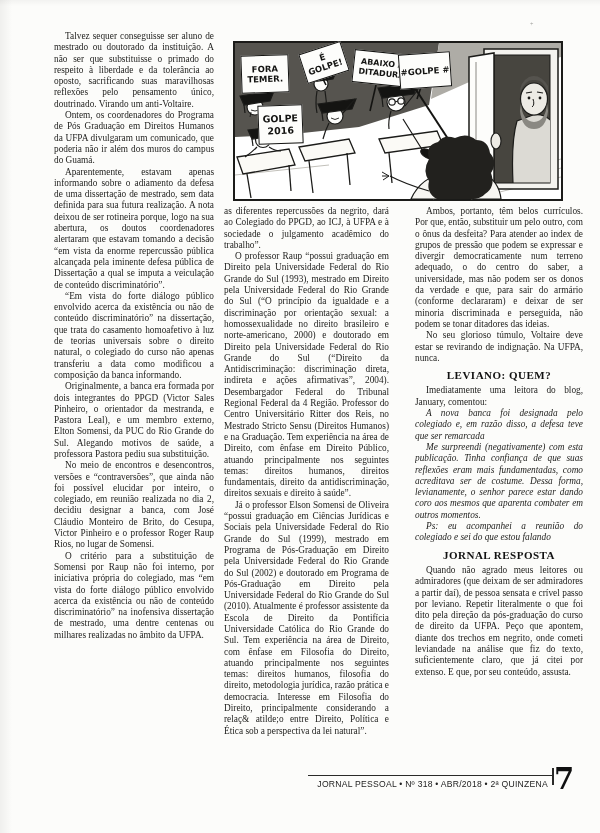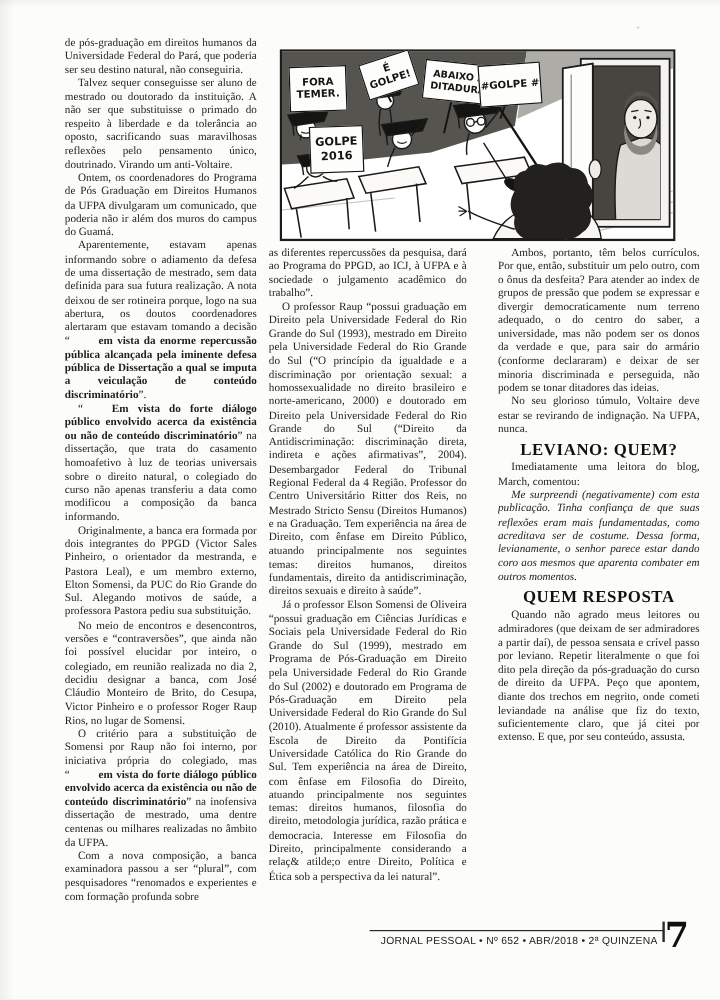--- a/index.html
+++ b/index.html
@@ -16,25 +16,25 @@
   }
   .col{
     position:absolute;text-align:justify;overflow:hidden;
     font-size:9.3px;line-height:11.3px;hyphens:auto;
   }
   #col1{left:54px;top:31px;width:160px;height:740px;}
   #col2{left:224px;top:206px;width:165px;height:566px;}
   #col3{left:415px;top:206px;width:168px;height:566px;}
   .para{margin:0;text-indent:11px;}
   .para.noindent{text-indent:0;}
-  .seg-b{font-weight:bold;margin-left:24px;}
+  .seg-b{font-weight:normal;}
   .seg-i{font-style:italic;}
   .subhead{
     margin:6px 0 4px;text-align:center;text-indent:0;
-    font-size:14px;font-weight:bold;letter-spacing:0.5px;color:#111;
+    font-size:11px;font-weight:bold;letter-spacing:0.5px;color:#111;
   }
   
   .cartoon{position:absolute;left:233px;top:41px;width:330px;height:160px;}
   .cartoon svg{position:absolute;left:0;top:0;}
   .sign{
     position:absolute;z-index:3;background:#fdfdfb;border:1.6px solid #141412;
     color:#141412;font-family:"DejaVu Sans",sans-serif;font-weight:bold;
     text-align:center;white-space:pre-line;display:flex;align-items:center;justify-content:center;
   }
   #sign-fora{left:8px;top:14px;width:46px;height:36px;transform:rotate(-2deg);font-size:8.5px;line-height:10px;}
@@ -168,43 +168,43 @@
     <div class="sign" id="sign-egolpe">É
 GOLPE!</div>
     <div class="sign" id="sign-abaixo">ABAIXO A
 DITADURA</div>
     <div class="sign" id="sign-hashgolpe">#GOLPE #</div>
     <div class="sign" id="sign-golpe2016">GOLPE
 2016</div>
   </div>
 
   <div class="col" id="col1">
-      <p class="para noindent"><span>de pós-graduação em direitos humanos da Universidade Federal do Pará, que poderia ser seu destino natural, não conseguiria.</span></p>
       <p class="para"><span>Talvez sequer conseguisse ser aluno de mestrado ou doutorado da instituição. A não ser que substituisse o primado do respeito à liberdade e da tolerância ao oposto, sacrificando suas maravilhosas reflexões pelo pensamento único, doutrinado. Virando um anti-Voltaire.</span></p>
       <p class="para"><span>Ontem, os coordenadores do Programa de Pós Graduação em Direitos Humanos da UFPA divulgaram um comunicado, que poderia não ir além dos muros do campus do Guamá.</span></p>
       <p class="para"><span>Aparentemente, estavam apenas informando sobre o adiamento da defesa de uma dissertação de mestrado, sem data definida para sua futura realização. A nota deixou de ser rotineira porque, logo na sua abertura, os doutos coordenadores alertaram que estavam tomando a decisão “</span><span class="seg-b">em vista da enorme repercussão pública alcançada pela iminente defesa pública de Dissertação a qual se imputa a veiculação de conteúdo discriminatório</span><span>”.</span></p>
       <p class="para"><span>“</span><span class="seg-b">Em vista do forte diálogo público envolvido acerca da existência ou não de conteúdo discriminatório</span><span>” na dissertação, que trata do casamento homoafetivo à luz de teorias universais sobre o direito natural, o colegiado do curso não apenas transferiu a data como modificou a composição da banca informando.</span></p>
       <p class="para"><span>Originalmente, a banca era formada por dois integrantes do PPGD (Victor Sales Pinheiro, o orientador da mestranda, e Pastora Leal), e um membro externo, Elton Somensi, da PUC do Rio Grande do Sul. Alegando motivos de saúde, a professora Pastora pediu sua substituição.</span></p>
       <p class="para"><span>No meio de encontros e desencontros, versões e “contraversões”, que ainda não foi possível elucidar por inteiro, o colegiado, em reunião realizada no dia 2, decidiu designar a banca, com José Cláudio Monteiro de Brito, do Cesupa, Victor Pinheiro e o professor Roger Raup Rios, no lugar de Somensi.</span></p>
       <p class="para"><span>O critério para a substituição de Somensi por Raup não foi interno, por iniciativa própria do colegiado, mas “</span><span class="seg-b">em vista do forte diálogo público envolvido acerca da existência ou não de conteúdo discriminatório</span><span>” na inofensiva dissertação de mestrado, uma dentre centenas ou milhares realizadas no âmbito da UFPA.</span></p>
-      <p class="para"><span>Com a nova composição, a banca examinadora passou a ser “plural”, com pesquisadores “renomados e experientes e com formação profunda sobre</span></p>
     </div>
   <div class="col" id="col2">
-      <p class="para noindent"><span>as diferentes repercussões da pesquisa, dará ao Programa do PPGD, ao ICJ, à UFPA e à sociedade o julgamento acadêmico do trabalho”.</span></p>
+      <p class="para noindent"><span>as diferentes repercussões da negrito, dará ao Colegiado do PPGD, ao ICJ, à UFPA e à sociedade o julgamento acadêmico do trabalho”.</span></p>
       <p class="para"><span>O professor Raup “possui graduação em Direito pela Universidade Federal do Rio Grande do Sul (1993), mestrado em Direito pela Universidade Federal do Rio Grande do Sul (“O princípio da igualdade e a discriminação por orientação sexual: a homossexualidade no direito brasileiro e norte-americano, 2000) e doutorado em Direito pela Universidade Federal do Rio Grande do Sul (“Direito da Antidiscriminação: discriminação direta, indireta e ações afirmativas”, 2004). Desembargador Federal do Tribunal Regional Federal da 4 Região. Professor do Centro Universitário Ritter dos Reis, no Mestrado Stricto Sensu (Direitos Humanos) e na Graduação. Tem experiência na área de Direito, com ênfase em Direito Público, atuando principalmente nos seguintes temas: direitos humanos, direitos fundamentais, direito da antidiscriminação, direitos sexuais e direito à saúde”.</span></p>
       <p class="para"><span>Já o professor Elson Somensi de Oliveira “possui graduação em Ciências Jurídicas e Sociais pela Universidade Federal do Rio Grande do Sul (1999), mestrado em Programa de Pós-Graduação em Direito pela Universidade Federal do Rio Grande do Sul (2002) e doutorado em Programa de Pós-Graduação em Direito pela Universidade Federal do Rio Grande do Sul (2010). Atualmente é professor assistente da Escola de Direito da Pontifícia Universidade Católica do Rio Grande do Sul. Tem experiência na área de Direito, com ênfase em Filosofia do Direito, atuando principalmente nos seguintes temas: direitos humanos, filosofia do direito, metodologia jurídica, razão prática e democracia. Interesse em Filosofia do Direito, principalmente considerando a relaç&amp; atilde;o entre Direito, Política e Ética sob a perspectiva da lei natural”.</span></p>
     </div>
   <div class="col" id="col3">
       <p class="para"><span>Ambos, portanto, têm belos currículos. Por que, então, substituir um pelo outro, com o ônus da desfeita? Para atender ao index de grupos de pressão que podem se expressar e divergir democraticamente num terreno adequado, o do centro do saber, a universidade, mas não podem ser os donos da verdade e que, para sair do armário (conforme declararam) e deixar de ser minoria discriminada e perseguida, não podem se tonar ditadores das ideias.</span></p>
       <p class="para"><span>No seu glorioso túmulo, Voltaire deve estar se revirando de indignação. Na UFPA, nunca.</span></p>
       <h3 class="subhead">LEVIANO: QUEM?</h3>
-      <p class="para"><span>Imediatamente uma leitora do blog, March, comentou:</span></p>
+      <p class="para"><span>Imediatamente uma leitora do blog, January, comentou:</span></p>
+      <p class="para"><span class="seg-i">A nova banca foi designada pelo colegiado e, em razão disso, a defesa teve que ser remarcada</span></p>
       <p class="para"><span class="seg-i">Me surpreendi (negativamente) com esta publicação. Tinha confiança de que suas reflexões eram mais fundamentadas, como acreditava ser de costume. Dessa forma, levianamente, o senhor parece estar dando coro aos mesmos que aparenta combater em outros momentos.</span></p>
-      <h3 class="subhead">QUEM RESPOSTA</h3>
+      <p class="para"><span class="seg-i">Ps: eu acompanhei a reunião do colegiado e sei do que estou falando</span></p>
+      <h3 class="subhead">JORNAL RESPOSTA</h3>
       <p class="para"><span>Quando não agrado meus leitores ou admiradores (que deixam de ser admiradores a partir daí), de pessoa sensata e crível passo por leviano. Repetir literalmente o que foi dito pela direção da pós-graduação do curso de direito da UFPA. Peço que apontem, diante dos trechos em negrito, onde cometi leviandade na análise que fiz do texto, suficientemente claro, que já citei por extenso. E que, por seu conteúdo, assusta.</span></p>
     </div>
 
   <div class="footer-rule"></div>
   <div class="footer-tick"></div>
-  <div class="footer-text">JORNAL PESSOAL • Nº 652 • ABR/2018 • 2ª QUINZENA</div>
+  <div class="footer-text">JORNAL PESSOAL • Nº 318 • ABR/2018 • 2ª QUINZENA</div>
   <div class="page-number">7</div>
 
 </div>
 
 </body></html>

